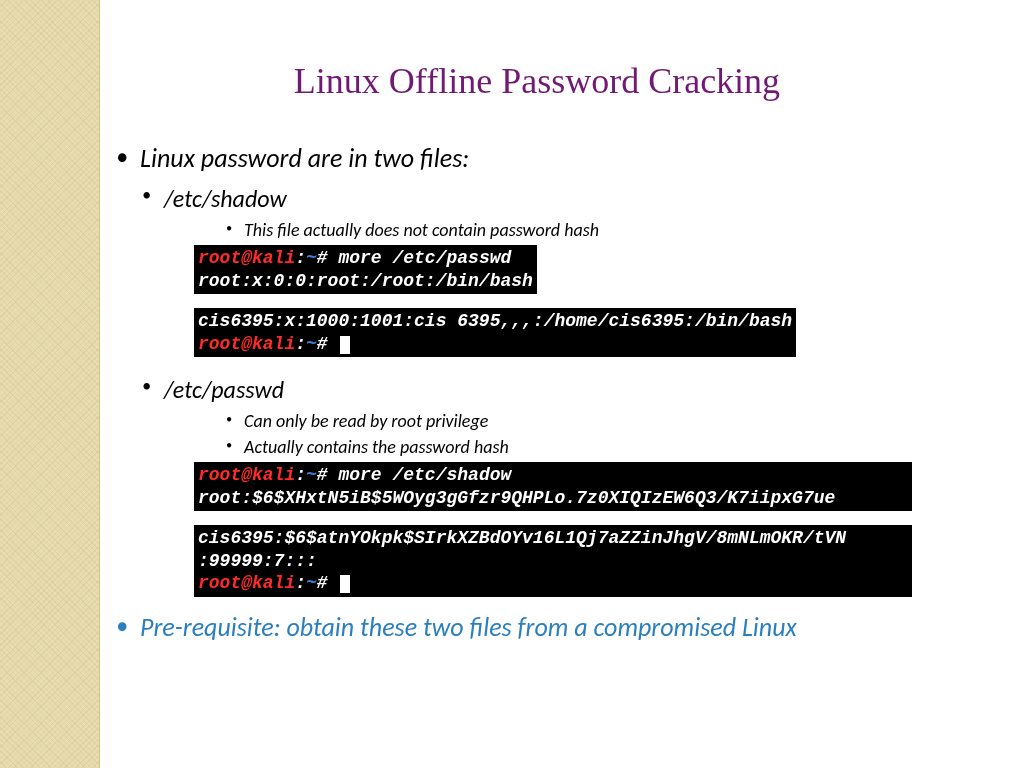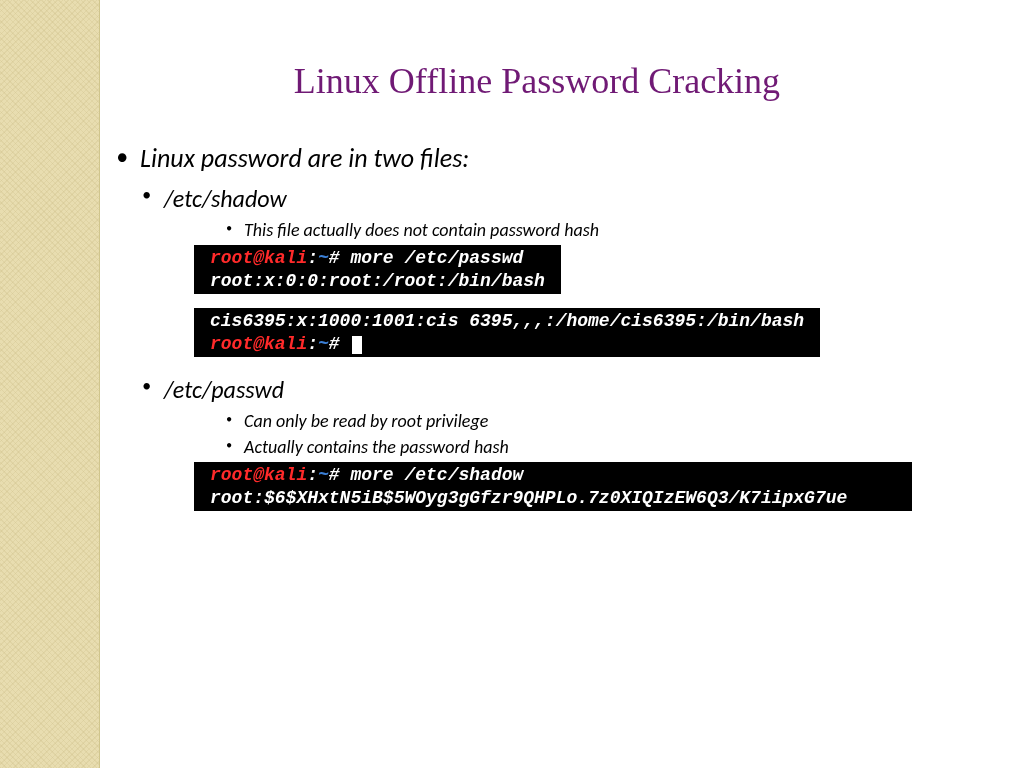--- a/index.html
+++ b/index.html
@@ -86,21 +86,21 @@
     left: 4px;
     top: 2px;
     font-size: 12px;
   }
   .term {
     background: #000000;
     color: #ffffff;
     font-family: "Courier New", monospace;
     font-size: 18px;
     font-weight: bold;
-    padding: 2px 16px;
+    padding: 2px 4px;
     white-space: pre;
     line-height: 1.25;
     margin: 0 4px 14px 30px;
     display: block;
     width: fit-content;
     max-width: 790px;
     overflow: hidden;
   }
   .term-wide { width: 718px; }
   .t-red { color: #ff2a2a; }
@@ -147,19 +147,25 @@
         <li class="pushdown">
           <span>/etc/passwd</span>
           <ul class="lvl3">
             <li>Can only be read by root privilege</li>
             <li>Actually contains the password hash</li>
           </ul>
 
           <div class="term term-wide"><span class="t-red">root@kali</span><span>:</span><span class="t-blue">~</span><span># </span><span>more /etc/shadow</span>
 <span>root:$6$XHxtN5iB$5WOyg3gGfzr9QHPLo.7z0XIQIzEW6Q3/K7iipxG7ue</span></div>
 
+          <div class="term term-wide"><span>cis6395:$6$atnYOkpk$SIrkXZBdOYv16L1Qj7aZZinJhgV/8mNLmOKR/tVN</span>
+<span>:99999:7:::</span>
+<span class="t-red">root@kali</span><span>:</span><span class="t-blue">~</span><span># </span><span class="cursor"></span></div>
         </li>
       </ul>
     </li>
 
+    <li class="blue-li">
+      <span>Pre-requisite: obtain these two files from a compromised Linux</span>
+    </li>
   </ul>
 
 </div>
 
 </body></html>

